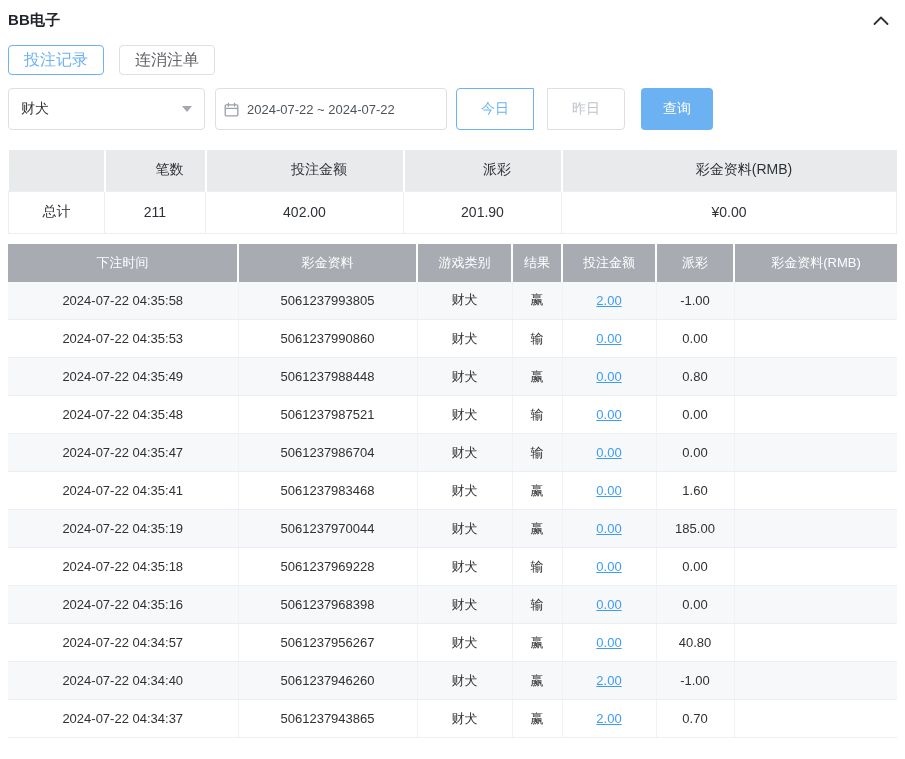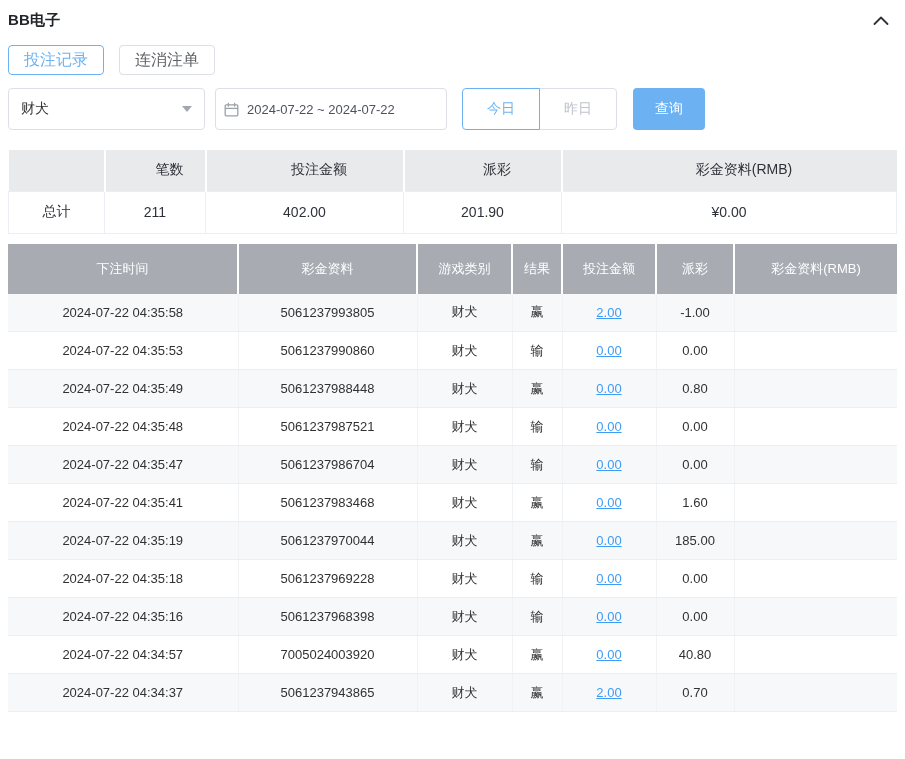--- a/index.html
+++ b/index.html
@@ -21,39 +21,39 @@
   
   .filter-row { margin-top:13px; display:flex; align-items:center; }
   .select-box { width:197px; height:42px; border:1px solid #dcdfe6; border-radius:4px;
     display:flex; align-items:center; justify-content:space-between; padding:0 12px;
     font-size:14px; color:#303133; cursor:pointer; background:#fff; }
   .caret-down { width:0; height:0; border-left:5px solid transparent; border-right:5px solid transparent;
     border-top:6px solid #a3a8b0; }
   .date-box { margin-left:10px; width:232px; height:42px; border:1px solid #dcdfe6; border-radius:4px;
     display:flex; align-items:center; gap:8px; padding:0 8px; font-size:13px; color:#4d535c;
     background:#fff; cursor:pointer; white-space:nowrap; }
-  .quick-group { display:flex; margin-left:15px; }
+  .quick-group { display:flex; margin-left:9px;gap:14px; }
   .qbtn { width:78px; height:42px; background:#fff; border:1px solid #dcdfe6; font-size:14px;
     color:#bfc3cc; cursor:pointer; margin-left:-1px; }
   .qbtn:first-child { border-radius:4px 0 0 4px; margin-left:0; }
   .qbtn:last-child { border-radius:0 4px 4px 0; }
   .qbtn.active { color:#6cb2f3; border-color:#6cb2f3; position:relative; z-index:1; }
   .search-btn { margin-left:16px; width:72px; height:42px; border:none; border-radius:4px;
     background:#6cb2f3; color:#fff; font-size:14px; cursor:pointer; }
 
   
   table { border-collapse:collapse; width:889px; table-layout:fixed; }
   .summary-table { margin-top:20px; font-size:14px; }
   .summary-table th { background:#e9eaec; height:41px; font-weight:normal; color:#2e3238;
     border-right:2px solid #fff; text-align:center;padding-left:29px; }
   .summary-table th:last-child { border-right:none; }
   .summary-table td { height:42px; text-align:center; color:#2e3238; border:1px solid #ebeef5; }
 
   .records-table { margin-top:10px; font-size:13px; }
-  .records-table th { background:#a8abb2; color:#fff; height:50px; font-weight:normal;
+  .records-table th { background:#a8abb2; color:#fff; height:38px; font-weight:normal;
     border-right:2px solid #fff; text-align:center; }
   .records-table th:last-child { border-right:none; }
   .records-table td { height:38px; text-align:center; color:#303133;
     border-bottom:1px solid #ebeef5; border-right:1px solid #f0f2f5; }
   .records-table td:last-child { border-right:none; }
   .records-table tbody tr:nth-of-type(odd) { background:#f7f8fa; }
   .amt-link { color:#3e9cf5; text-decoration:underline; cursor:pointer; }
   .neg { color:#f56c6c; }
 </style>
 </head>
@@ -238,28 +238,37 @@
           <td>5061237968398</td>
           <td>财犬</td>
           <td>输</td>
           <td><a class="amt-link">0.00</a></td>
           <td>0.00</td>
           <td></td>
         </tr>
 
         <tr>
           <td>2024-07-22 04:34:57</td>
-          <td>7005024003920</td>
+          <td>5061237956267</td>
           <td>财犬</td>
           <td>赢</td>
           <td><a class="amt-link">0.00</a></td>
           <td>40.80</td>
           <td></td>
         </tr>
 
+        <tr>
+          <td>2024-07-22 04:34:40</td>
+          <td>5061237946260</td>
+          <td>财犬</td>
+          <td>赢</td>
+          <td><a class="amt-link">2.00</a></td>
+          <td class="neg">-1.00</td>
+          <td></td>
+        </tr>
 
         <tr>
           <td>2024-07-22 04:34:37</td>
           <td>5061237943865</td>
           <td>财犬</td>
           <td>赢</td>
           <td><a class="amt-link">2.00</a></td>
           <td>0.70</td>
           <td></td>
         </tr>

